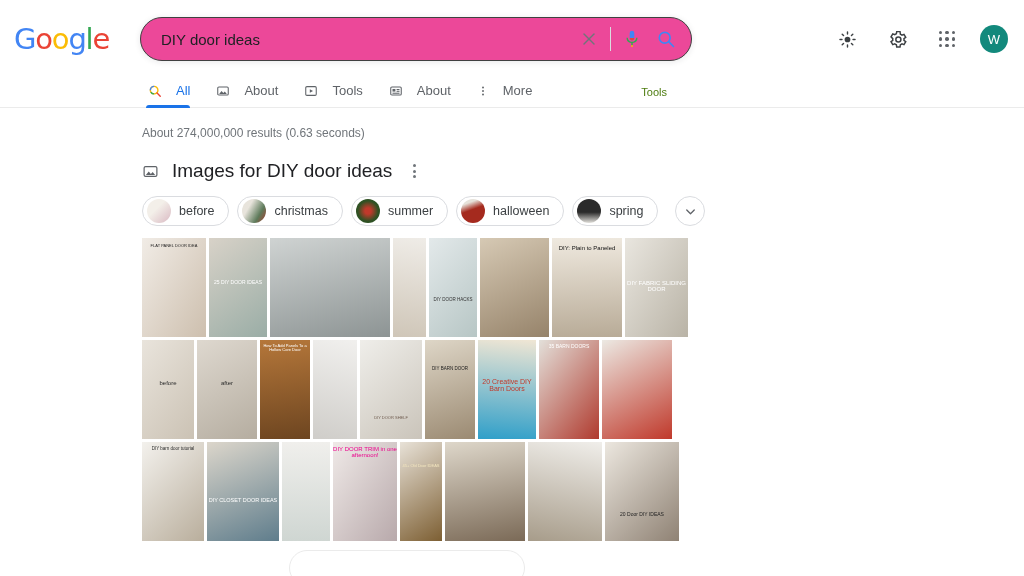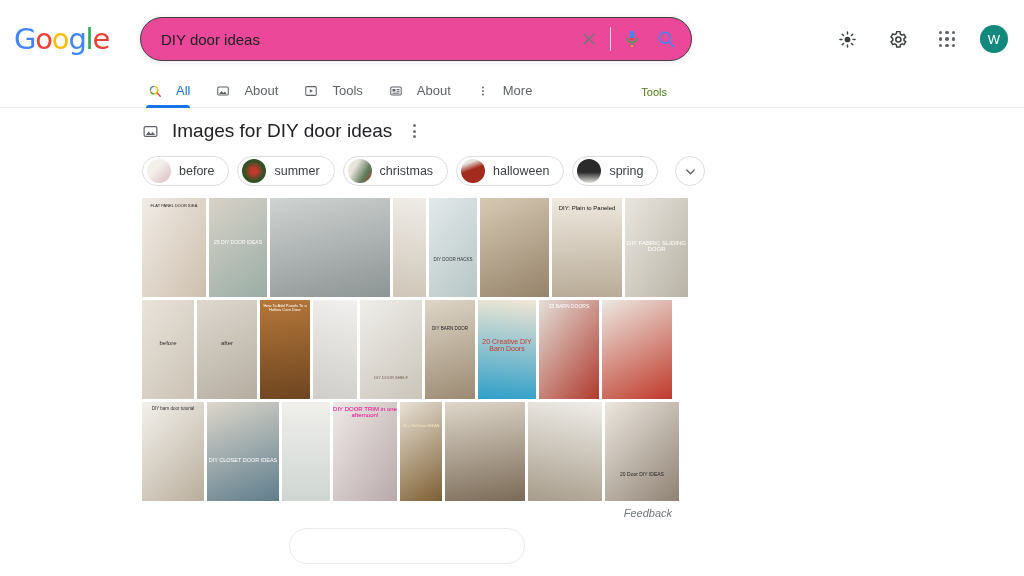--- a/index.html
+++ b/index.html
@@ -416,20 +416,21 @@
       </span>
       <span>More</span>
     </div>
   </div>
 
   <div class="tools-btn">Tools</div>
 </div>
 
 <div class="content">
 
+  <div class="result-stats">About 274,000,000 results (0.63 seconds)</div>
 
   <div class="images-head">
     <span class="ih-icon">
       <svg width="17" height="17" viewBox="0 0 24 24" fill="none" stroke="#5f6368" stroke-width="1.7">
         <rect x="3" y="5" width="18" height="14" rx="2"></rect>
         <path d="M5.5 17l4-5 3 3.4 2.6-2.6 3.4 4.2z" fill="#5f6368" stroke="none"></path>
       </svg>
     </span>
     <h2 class="images-title">Images for DIY door ideas</h2>
     <div class="dots-menu">
@@ -438,26 +439,26 @@
         <i></i>
     </div>
   </div>
 
   <div class="chips-row">
     <div class="chip">
       <span class="chip-thumb" style="background:linear-gradient(135deg,#f3efe9 40%,#d9b9c2 100%)"></span>
       <span>before</span>
     </div>
     <div class="chip">
+      <span class="chip-thumb" style="background:linear-gradient(120deg,#e8e4dc 30%,#5d7a5a 70%,#a83a2c 100%)"></span>
+      <span>christmas</span>
+    </div>
+    <div class="chip">
       <span class="chip-thumb" style="background:radial-gradient(circle at 50% 50%,#c0392b 18%,#2f5123 60%)"></span>
       <span>summer</span>
-    </div>
-    <div class="chip">
-      <span class="chip-thumb" style="background:linear-gradient(120deg,#e8e4dc 30%,#5d7a5a 70%,#a83a2c 100%)"></span>
-      <span>christmas</span>
     </div>
     <div class="chip">
       <span class="chip-thumb" style="background:linear-gradient(160deg,#e6e2da 20%,#a52a1e 45%)"></span>
       <span>halloween</span>
     </div>
     <div class="chip">
       <span class="chip-thumb" style="background:linear-gradient(180deg,#2b2b2b 55%,#e3e1dc 100%)"></span>
       <span>spring</span>
     </div>
     <div class="chip-expand">
@@ -561,21 +562,20 @@
         <div class="img-cell" style="width: 74px;">
           <div class="ph" style="background: linear-gradient(192deg, rgb(240, 238, 234) 0%, rgb(167, 156, 138) 100%);"></div>
         </div>
         <div class="img-cell" style="width: 74px;">
           <div class="ph" style="background: linear-gradient(135deg, rgb(236, 231, 223) 0%, rgb(143, 130, 116) 100%);"></div>
           <div class="cap" style="color: rgb(34, 34, 34); font-size: 5px; top: 70px;">20 Door DIY IDEAS</div>
         </div>
       </div>
     </div>
 
-  <div class="feedback">Feedback</div>
 
   <div class="viewall-wrap">
 
     <div class="viewall-btn">
       
       
     </div>
   </div>
 </div>
 

